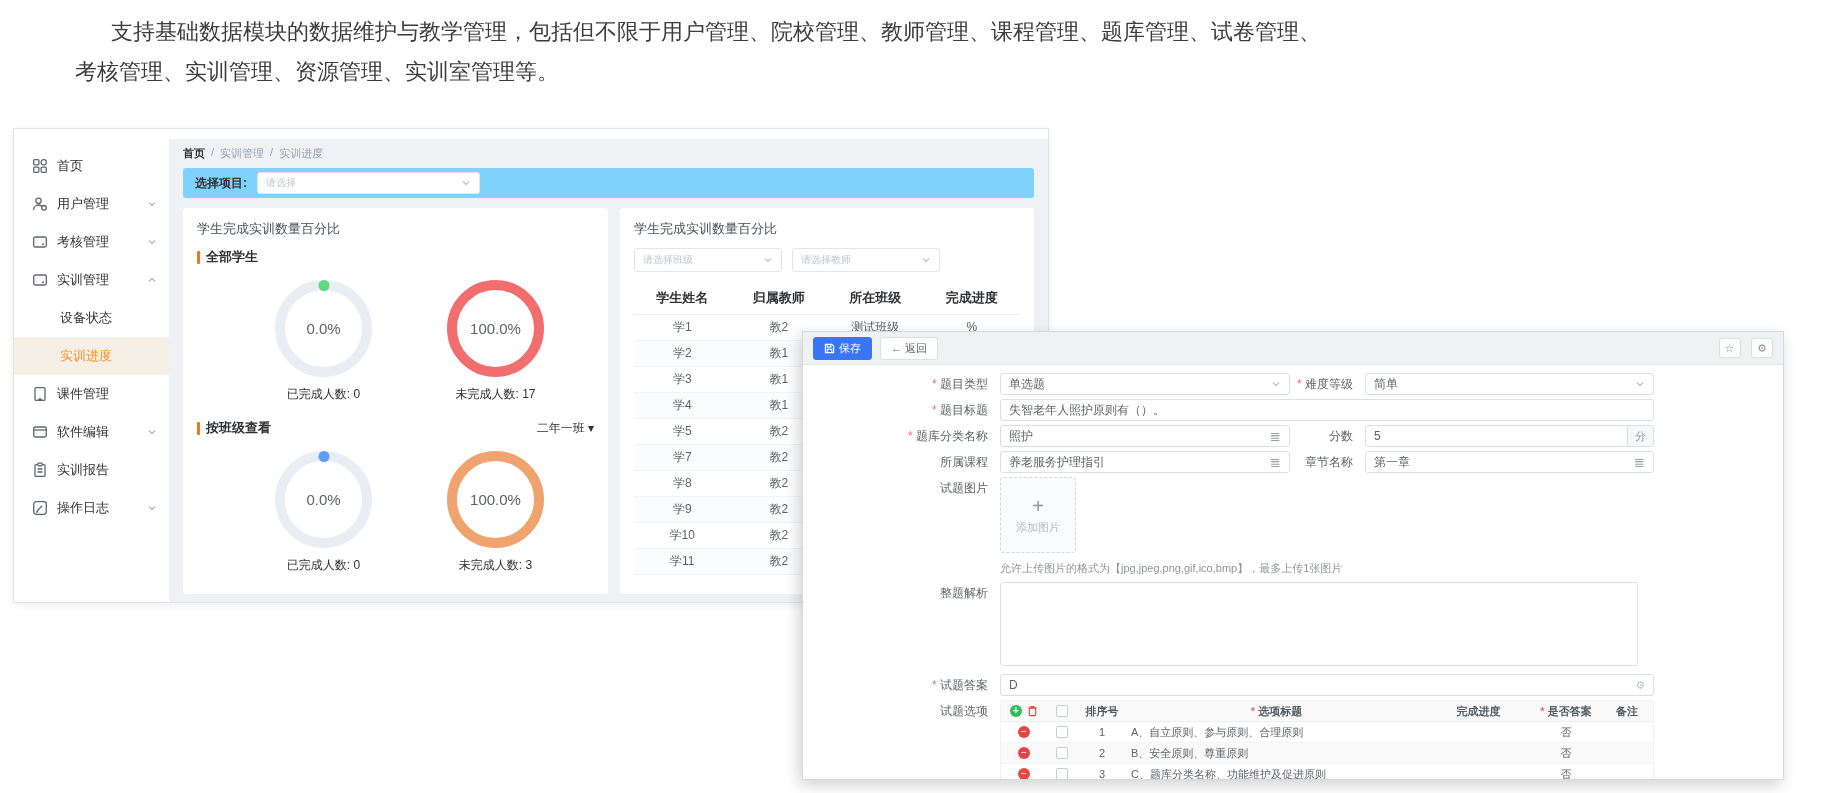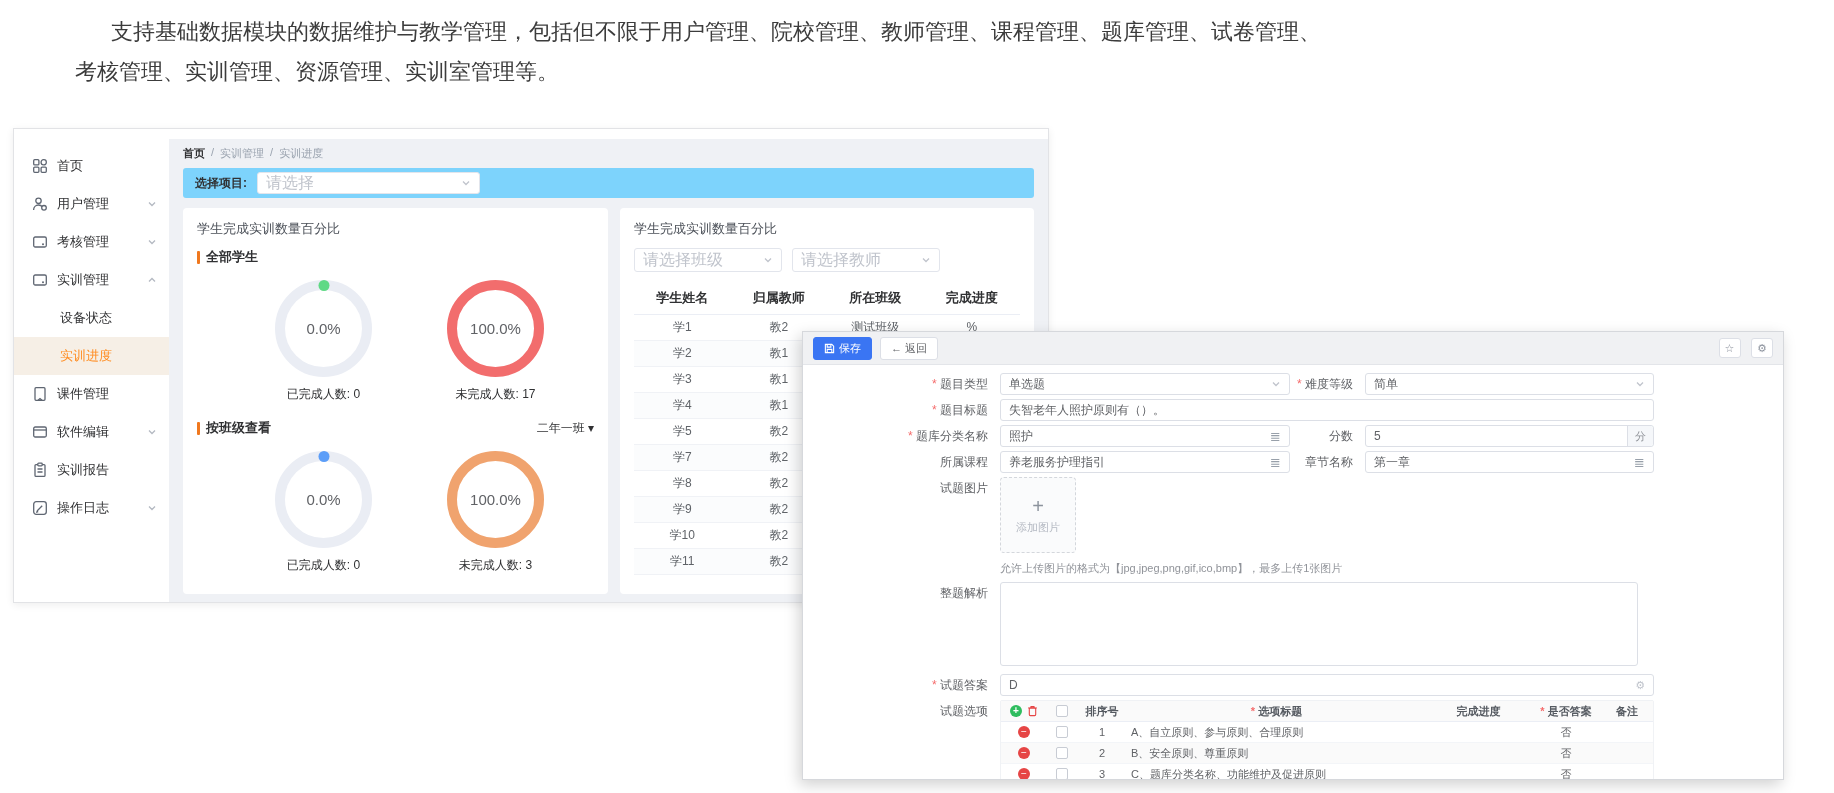--- a/index.html
+++ b/index.html
@@ -22,21 +22,21 @@
   .sitem.active { color:#ff8c21; background:#f6efe6; }
   .sicon { width:16px; height:16px; display:inline-flex; }
 
   .dcontent { flex:1; background:#eff1f5; display:flex; flex-direction:column; min-width:0; }
   .topstrip { height:10px; background:#fff; }
   .crumbs { padding:7px 0 0 14px; font-size:11px; color:#9aa3af; display:flex; gap:6px; }
   .crumbs .home { color:#303133; font-weight:bold; }
   .filterbar { margin:7px 14px 0 14px; background:#7dd3fc; border-radius:3px; height:30px;
                display:flex; align-items:center; padding:0 12px; gap:10px; }
   .filterbar .flab { font-size:12px; font-weight:bold; color:#303133; }
-  .sel { border:1px solid #e2e5ec; border-radius:3px; background:#fff; color:#c0c4cc; font-size:16px;
+  .sel { border:1px solid #e2e5ec; border-radius:3px; background:#fff; color:#c0c4cc; font-size:10px;
          display:flex; align-items:center; justify-content:space-between; padding:0 8px; height:20px; }
   .cards { display:flex; gap:12px; margin:10px 14px 8px 14px; flex:1; min-height:0; }
   .card { background:#fff; border-radius:4px; padding:12px 14px; }
   .card.left { width:397px; flex-shrink:0; }
   .card.right { flex:1; min-width:0; }
   .ctitle { font-size:13px; color:#4a4f57; }
   .sect { display:flex; align-items:center; margin-top:10px; }
   .sect .bar { width:3px; height:13px; background:#f0781e; margin-right:6px; border-radius:1px; }
   .sect .stxt { font-size:13px; color:#303133; font-weight:bold; }
   .sect .clssel { margin-left:auto; font-size:12px; color:#303133; cursor:pointer; }

